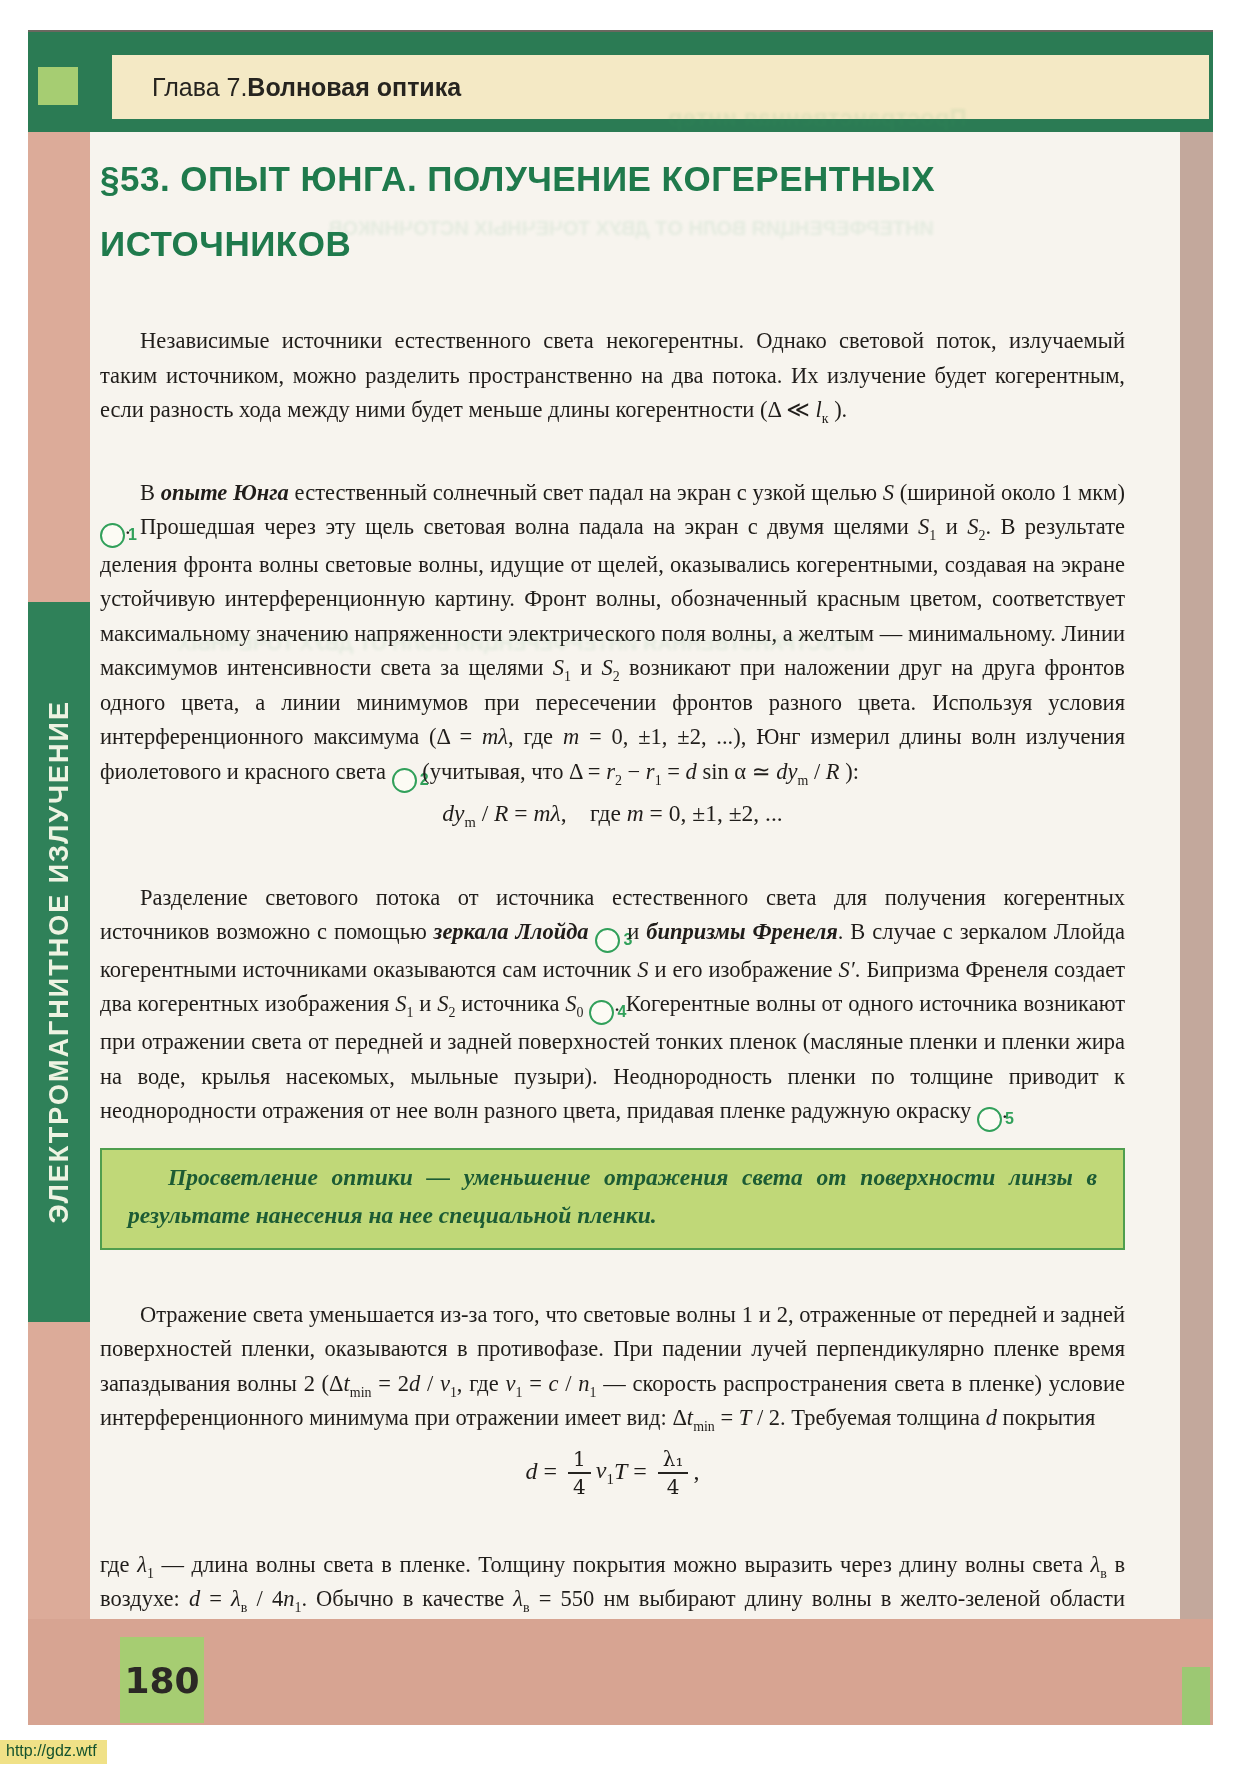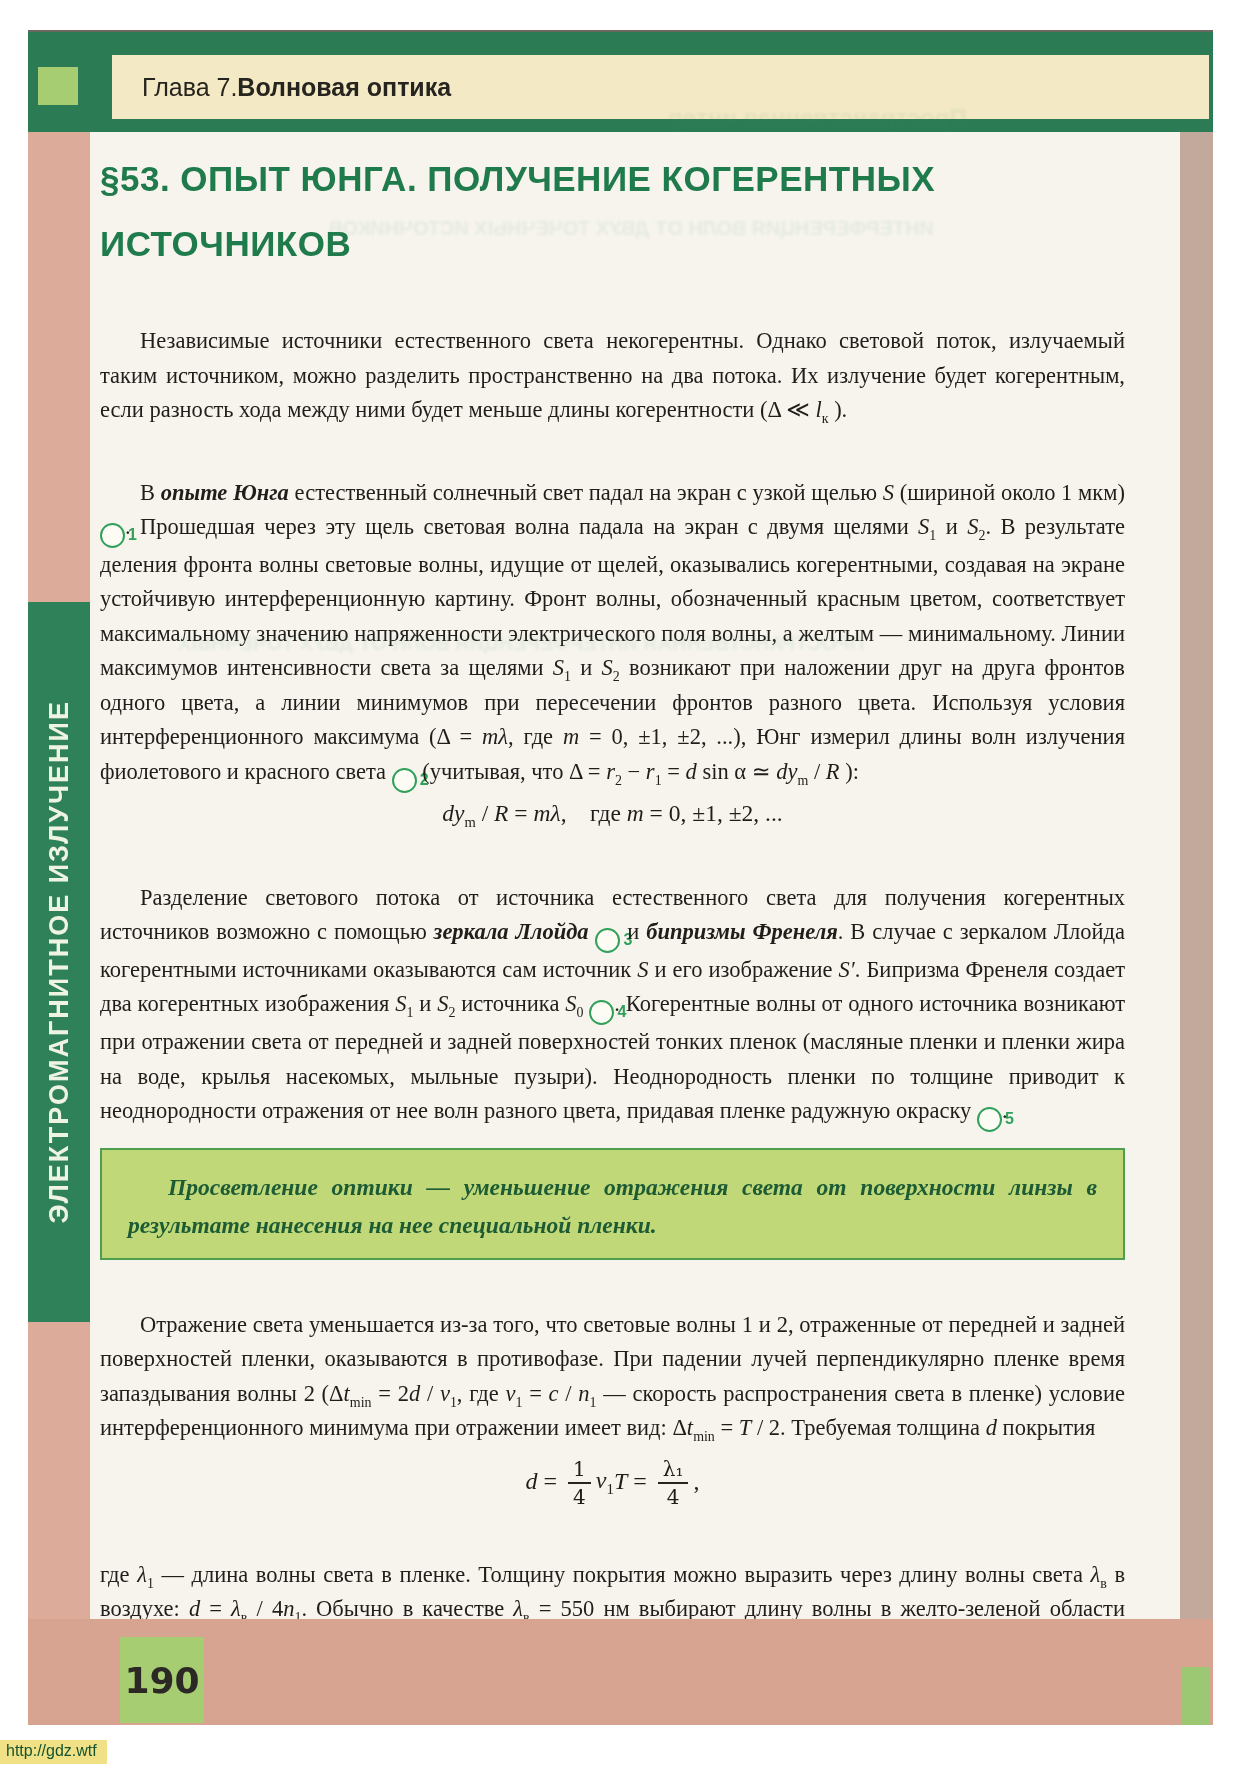--- a/index.html
+++ b/index.html
@@ -6,21 +6,21 @@
   body{width:1241px;height:1770px;position:relative;overflow:hidden;
        font-family:"Liberation Serif",serif;}
   
   .page{position:absolute;left:28px;top:30px;width:1185px;height:1693px;
         background:var(--paper);border-top:2px solid #6a675f;border-bottom:3px solid #4a4440;
         box-sizing:border-box;}
   
   .chapter-band{position:absolute;left:0;top:0;width:100%;height:100px;background:var(--green_dark);}
   .chapter-square{position:absolute;left:10px;top:35px;width:40px;height:38px;background:var(--green_light);}
   .chapter-cream{position:absolute;left:84px;right:4px;top:23px;height:64px;background:var(--cream);
-                 display:flex;align-items:center;padding-left:30px;box-sizing:border-box;
+                 display:flex;align-items:center;padding-left:40px;box-sizing:border-box;
                  font-family:"Liberation Sans",sans-serif;font-size:25px;color:#26241f;}
   .chapter-cream b{margin-left:0;}
   
   .strip-left{position:absolute;left:0;top:100px;width:62px;height:1593px;background:var(--pink_left);}
   .strip-right{position:absolute;right:0;top:100px;width:33px;height:1487px;background:var(--pink_right);}
   .sidebar{position:absolute;left:0;top:570px;width:62px;height:720px;background:var(--green_side);
            display:flex;align-items:center;justify-content:center;}
   .sidebar-label{writing-mode:vertical-rl;transform:rotate(180deg);
                  font-family:"Liberation Sans",sans-serif;font-weight:bold;font-size:27px;
                  letter-spacing:2px;color:#eef3e2;white-space:nowrap;}
@@ -44,21 +44,21 @@
   .circ{display:inline-flex;align-items:center;justify-content:center;width:25px;height:25px;
         border:2px solid var(--circ_green);border-radius:50%;color:var(--circ_green);
         font-family:"Liberation Sans",sans-serif;font-weight:bold;font-size:16px;
         vertical-align:-6px;background:#fcfbf4;box-sizing:border-box;}
   .frac{display:inline-flex;flex-direction:column;vertical-align:middle;margin:0 5px;
         font-family:"DejaVu Serif",serif;font-size:20px;line-height:26px;text-align:center;}
   .frac .num{border-bottom:2px solid #262420;padding:0 5px;}
   .frac .num.it,.frac .den.it{}
   
   .defbox{margin:16px 0 18px 0;background:var(--box_fill);border:2px solid var(--box_border);
-          padding:18px 26px 14px 26px;box-sizing:border-box;}
+          padding:8px 26px 14px 26px;box-sizing:border-box;}
   .defbox-text{font-size:23.5px;line-height:38px;font-weight:bold;font-style:italic;
                color:var(--box_text);text-indent:40px;text-align:justify;}
   
   .ghost{position:absolute;transform:scaleX(-1);opacity:.10;color:#3f9a60;filter:blur(1.5px);
          font-family:"Liberation Sans",sans-serif;font-weight:bold;white-space:nowrap;pointer-events:none;}
   
   .watermark{position:absolute;left:0;top:1740px;background:var(--watermark_bg);color:#14532d;
              font-family:"Liberation Sans",sans-serif;font-size:16px;padding:2px 10px 4px 6px;}
 </style>
 </head>
@@ -98,21 +98,21 @@
           </span><span><i class="var">v</i><sub>1</sub></span><i class="var">T</i> = <span class="frac">
             <span class="num it">λ₁</span>
             <span class="den">4</span>
           </span>,</div>
         <div class="para">где <span><i class="var">λ</i><sub>1</sub></span> — длина волны света в пленке. Толщину покрытия можно выразить через длину волны света <span><i class="var">λ</i><sub>в</sub></span> в воздухе: <i class="var">d</i> = <span><i class="var">λ</i><sub>в</sub></span> / 4<span><i class="var">n</i><sub>1</sub></span>. Обычно в качестве <span><i class="var">λ</i><sub>в</sub></span> = 550 нм выбирают длину волны в желто-зеленой области спектра, к которой наиболее чувствителен человеческий глаз. Гашения отраженных волн не происходит в фиолетовой области, чем и объясняется фиолетовый цвет просветленного объектива <span class="circ">6</span>.</div>
       </div>
   </div>
 
   <div class="band-bottom">
     <div class="pagenum-badge">
-      <span>190</span>
+      <span>180</span>
     </div>
     <div class="corner-square"></div>
   </div>
 
   <div id="ghosts">
       <div class="ghost" style="left: 640px; top: 72px; font-size: 24px;">Пространственная интер</div>
       <div class="ghost" style="left: 300px; top: 185px; font-size: 20px;">ИНТЕРФЕРЕНЦИЯ ВОЛН ОТ ДВУХ ТОЧЕЧНЫХ ИСТОЧНИКОВ</div>
       <div class="ghost" style="left: 150px; top: 600px; font-size: 20px;">ПРОСТРАНСТВЕННАЯ ИНТЕРФЕРЕНЦИЯ ВОЛН ОТ ДВУХ ТОЧЕЧНЫХ</div>
     </div>
 </div>

